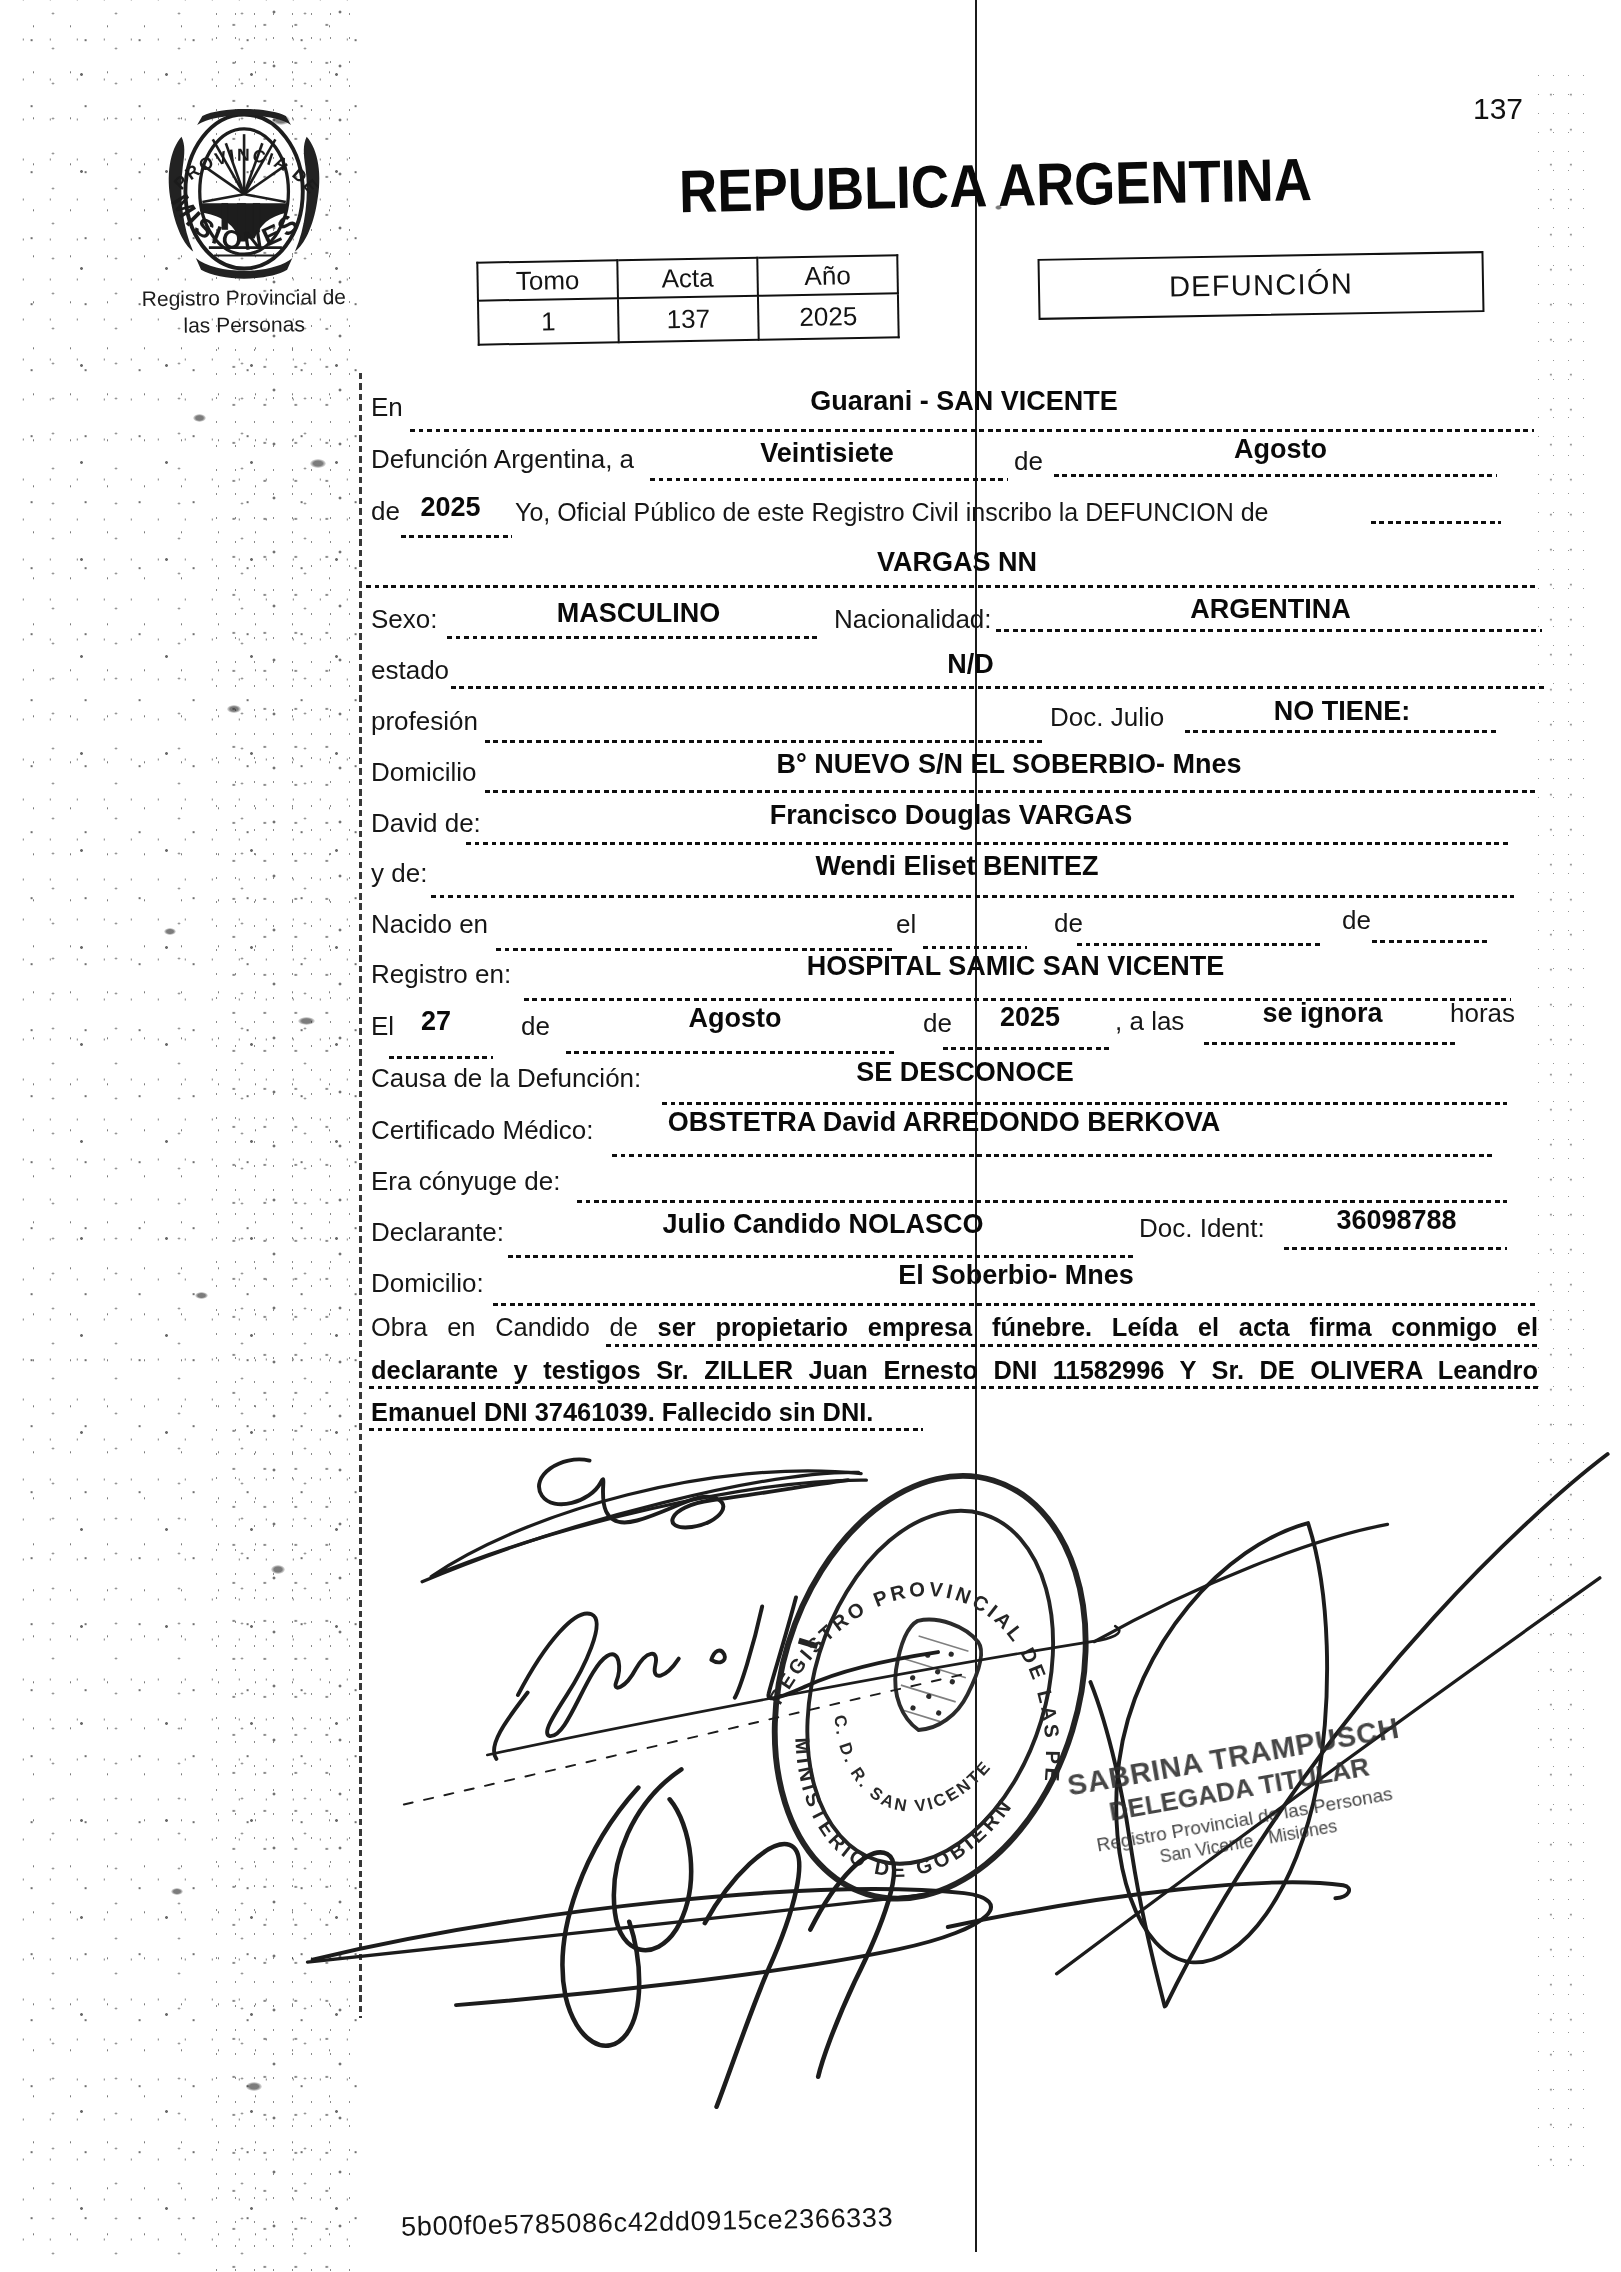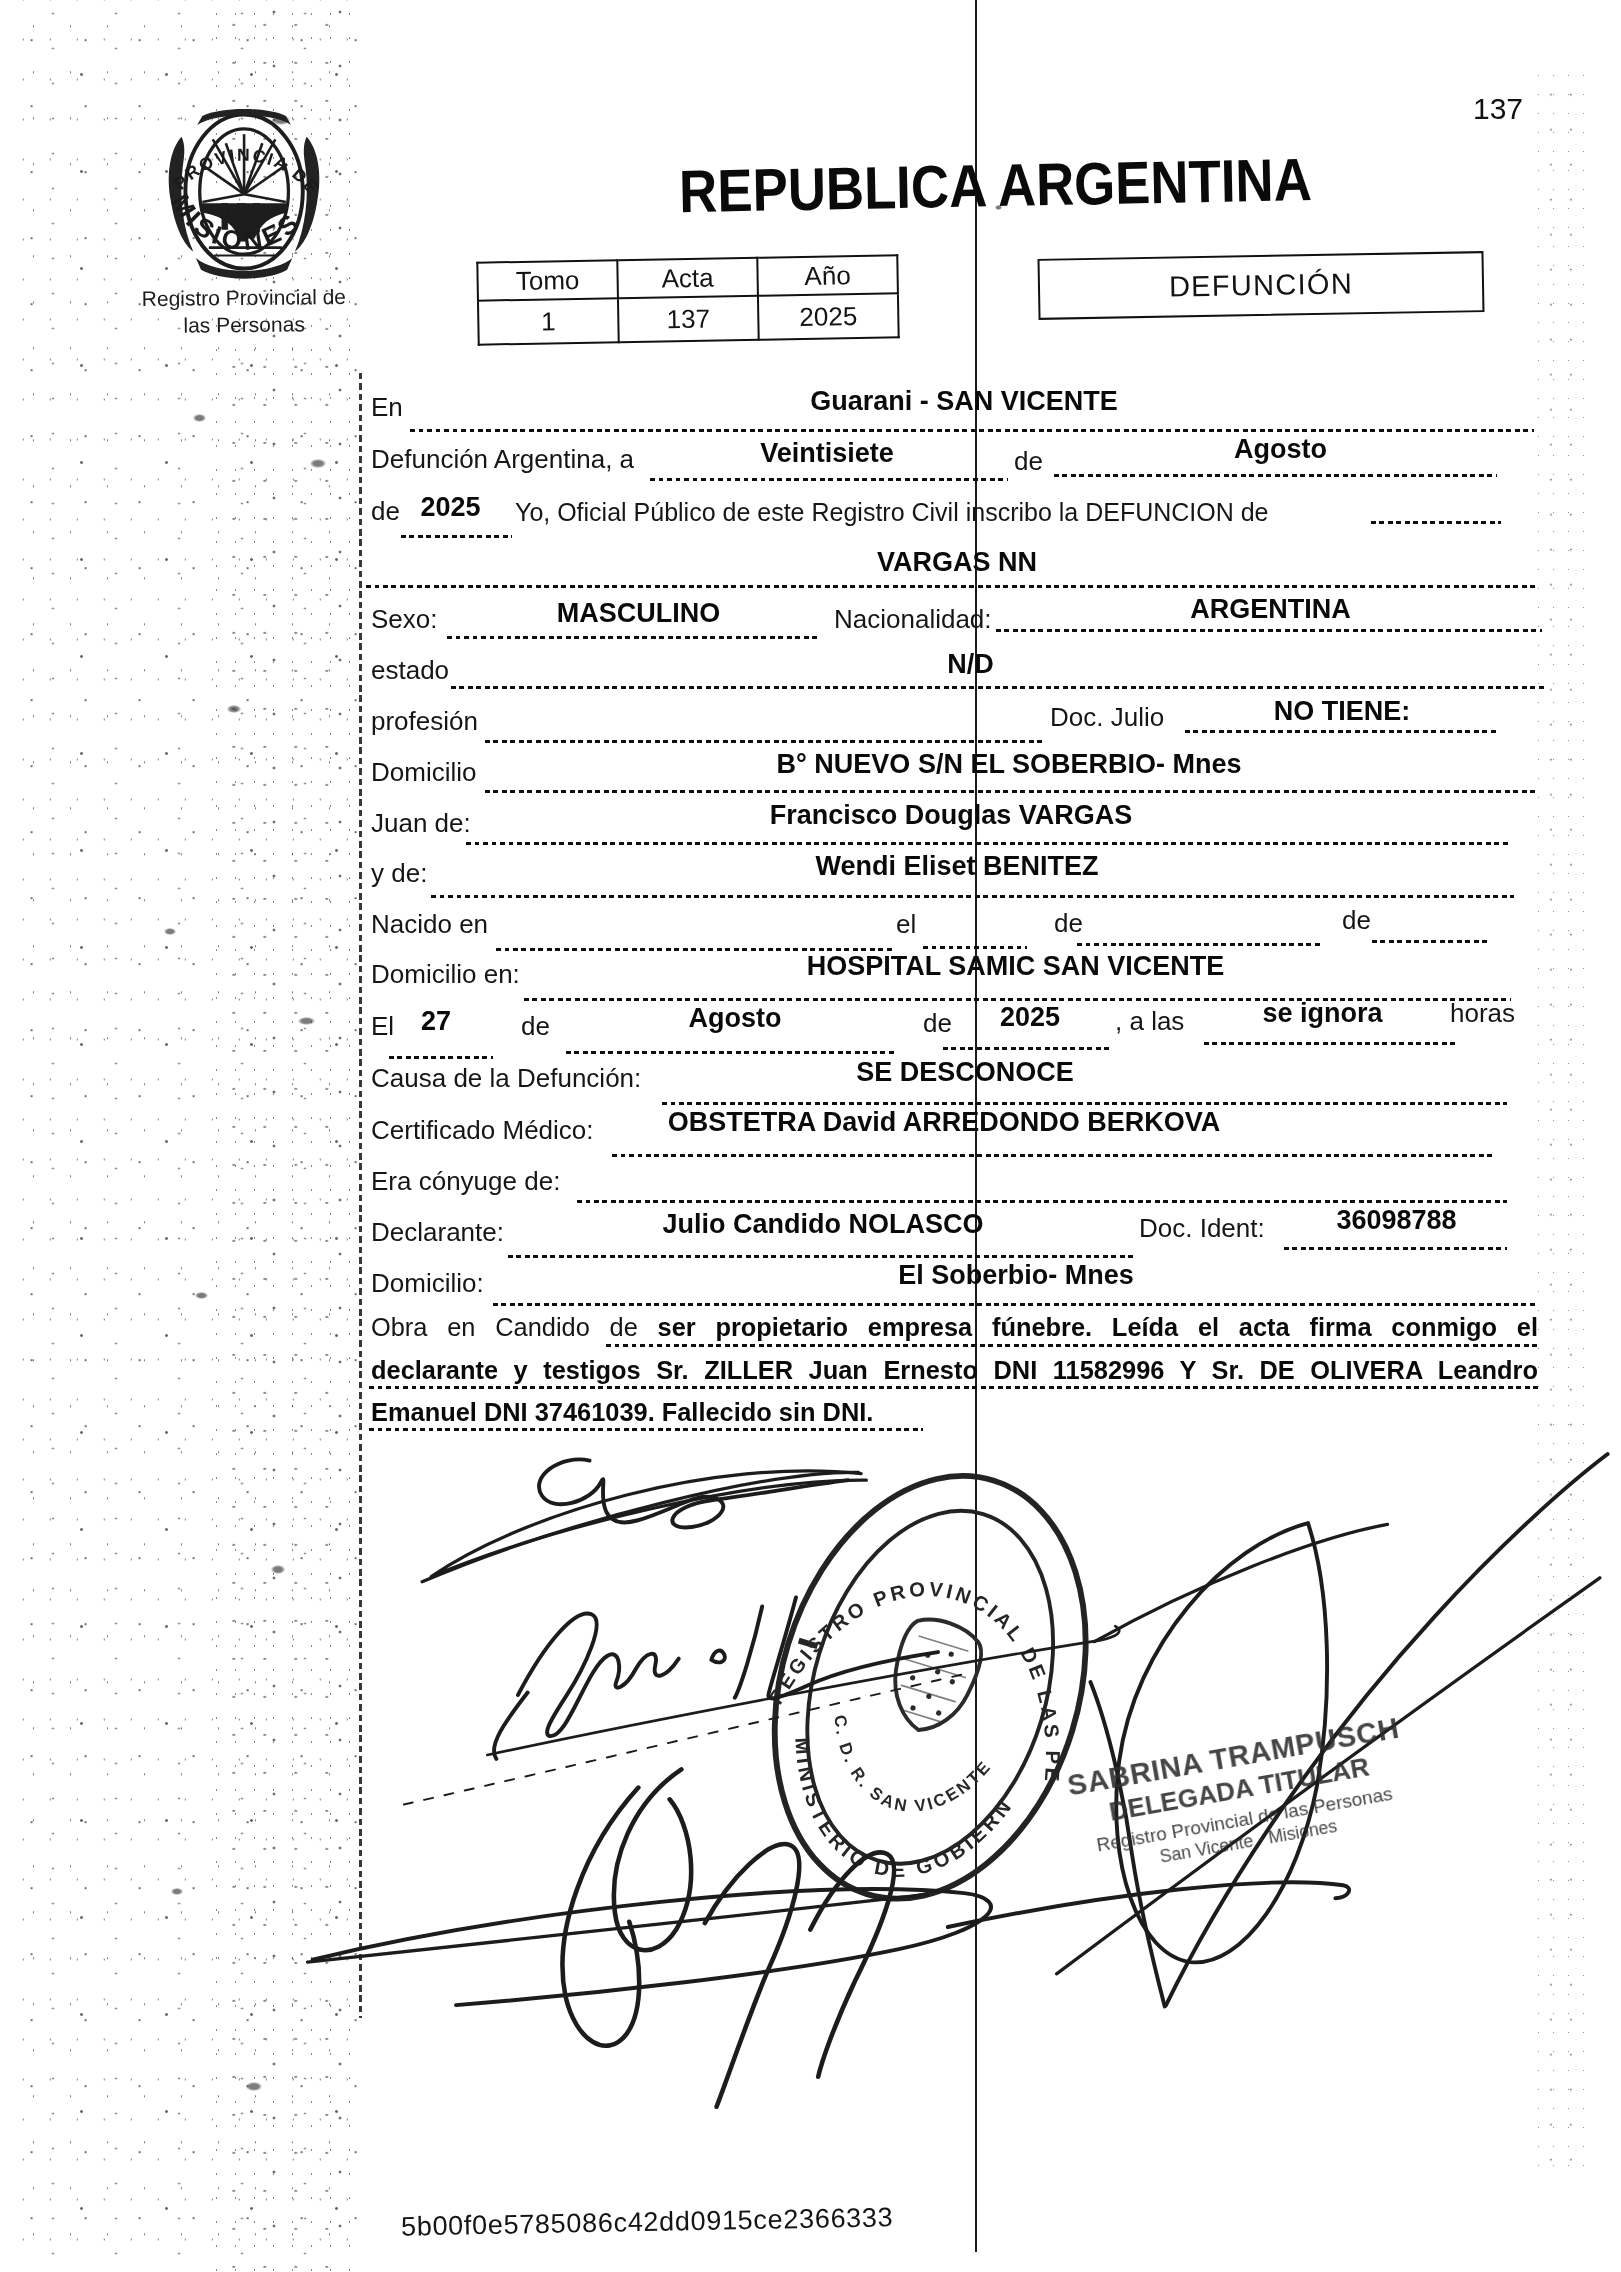--- a/index.html
+++ b/index.html
@@ -191,38 +191,38 @@
   <span class="lbl" style="left:371px;top:706px">profesión</span>
   <span class="lbl" style="left:1050px;top:702px">Doc. Julio</span>
   <span class="val" style="left:1179px;top:696px;width:326px">NO TIENE:</span>
   <div class="dots" style="left:485px;top:740px;width:557px"></div>
   <div class="dots" style="left:1185px;top:730px;width:311px"></div>
 
   <span class="lbl" style="left:371px;top:757px">Domicilio</span>
   <span class="val" style="left:651px;top:749px;width:716px">B° NUEVO S/N EL SOBERBIO- Mnes</span>
   <div class="dots" style="left:485px;top:790px;width:1052px"></div>
 
-  <span class="lbl" style="left:371px;top:808px">Juan de:</span>
+  <span class="lbl" style="left:371px;top:808px">David de:</span>
   <span class="val" style="left:658px;top:800px;width:586px">Francisco Douglas VARGAS</span>
   <div class="dots" style="left:466px;top:842px;width:1045px"></div>
 
   <span class="lbl" style="left:371px;top:858px">y de:</span>
   <span class="val" style="left:664px;top:851px;width:586px">Wendi Eliset BENITEZ</span>
   <div class="dots" style="left:431px;top:895px;width:1083px"></div>
 
   <span class="lbl" style="left:371px;top:909px">Nacido en</span>
   <span class="lbl" style="left:896px;top:909px">el</span>
   <span class="lbl" style="left:1054px;top:908px">de</span>
   <span class="lbl" style="left:1342px;top:905px">de</span>
   <div class="dots" style="left:496px;top:948px;width:396px"></div>
   <div class="dots" style="left:923px;top:946px;width:104px"></div>
   <div class="dots" style="left:1077px;top:943px;width:246px"></div>
   <div class="dots" style="left:1372px;top:940px;width:119px"></div>
 
-  <span class="lbl" style="left:371px;top:959px">Domicilio en:</span>
+  <span class="lbl" style="left:371px;top:959px">Registro en:</span>
   <span class="val" style="left:690px;top:951px;width:651px">HOSPITAL SAMIC SAN VICENTE</span>
   <div class="dots" style="left:524px;top:998px;width:987px"></div>
 
   <span class="lbl" style="left:371px;top:1011px">El</span>
   <span class="val" style="left:397px;top:1006px;width:78px">27</span>
   <span class="lbl" style="left:521px;top:1011px">de</span>
   <span class="val" style="left:572px;top:1003px;width:326px">Agosto</span>
   <span class="lbl" style="left:923px;top:1008px">de</span>
   <span class="val" style="left:965px;top:1002px;width:130px">2025</span>
   <span class="lbl" style="left:1115px;top:1006px">, a las</span>

